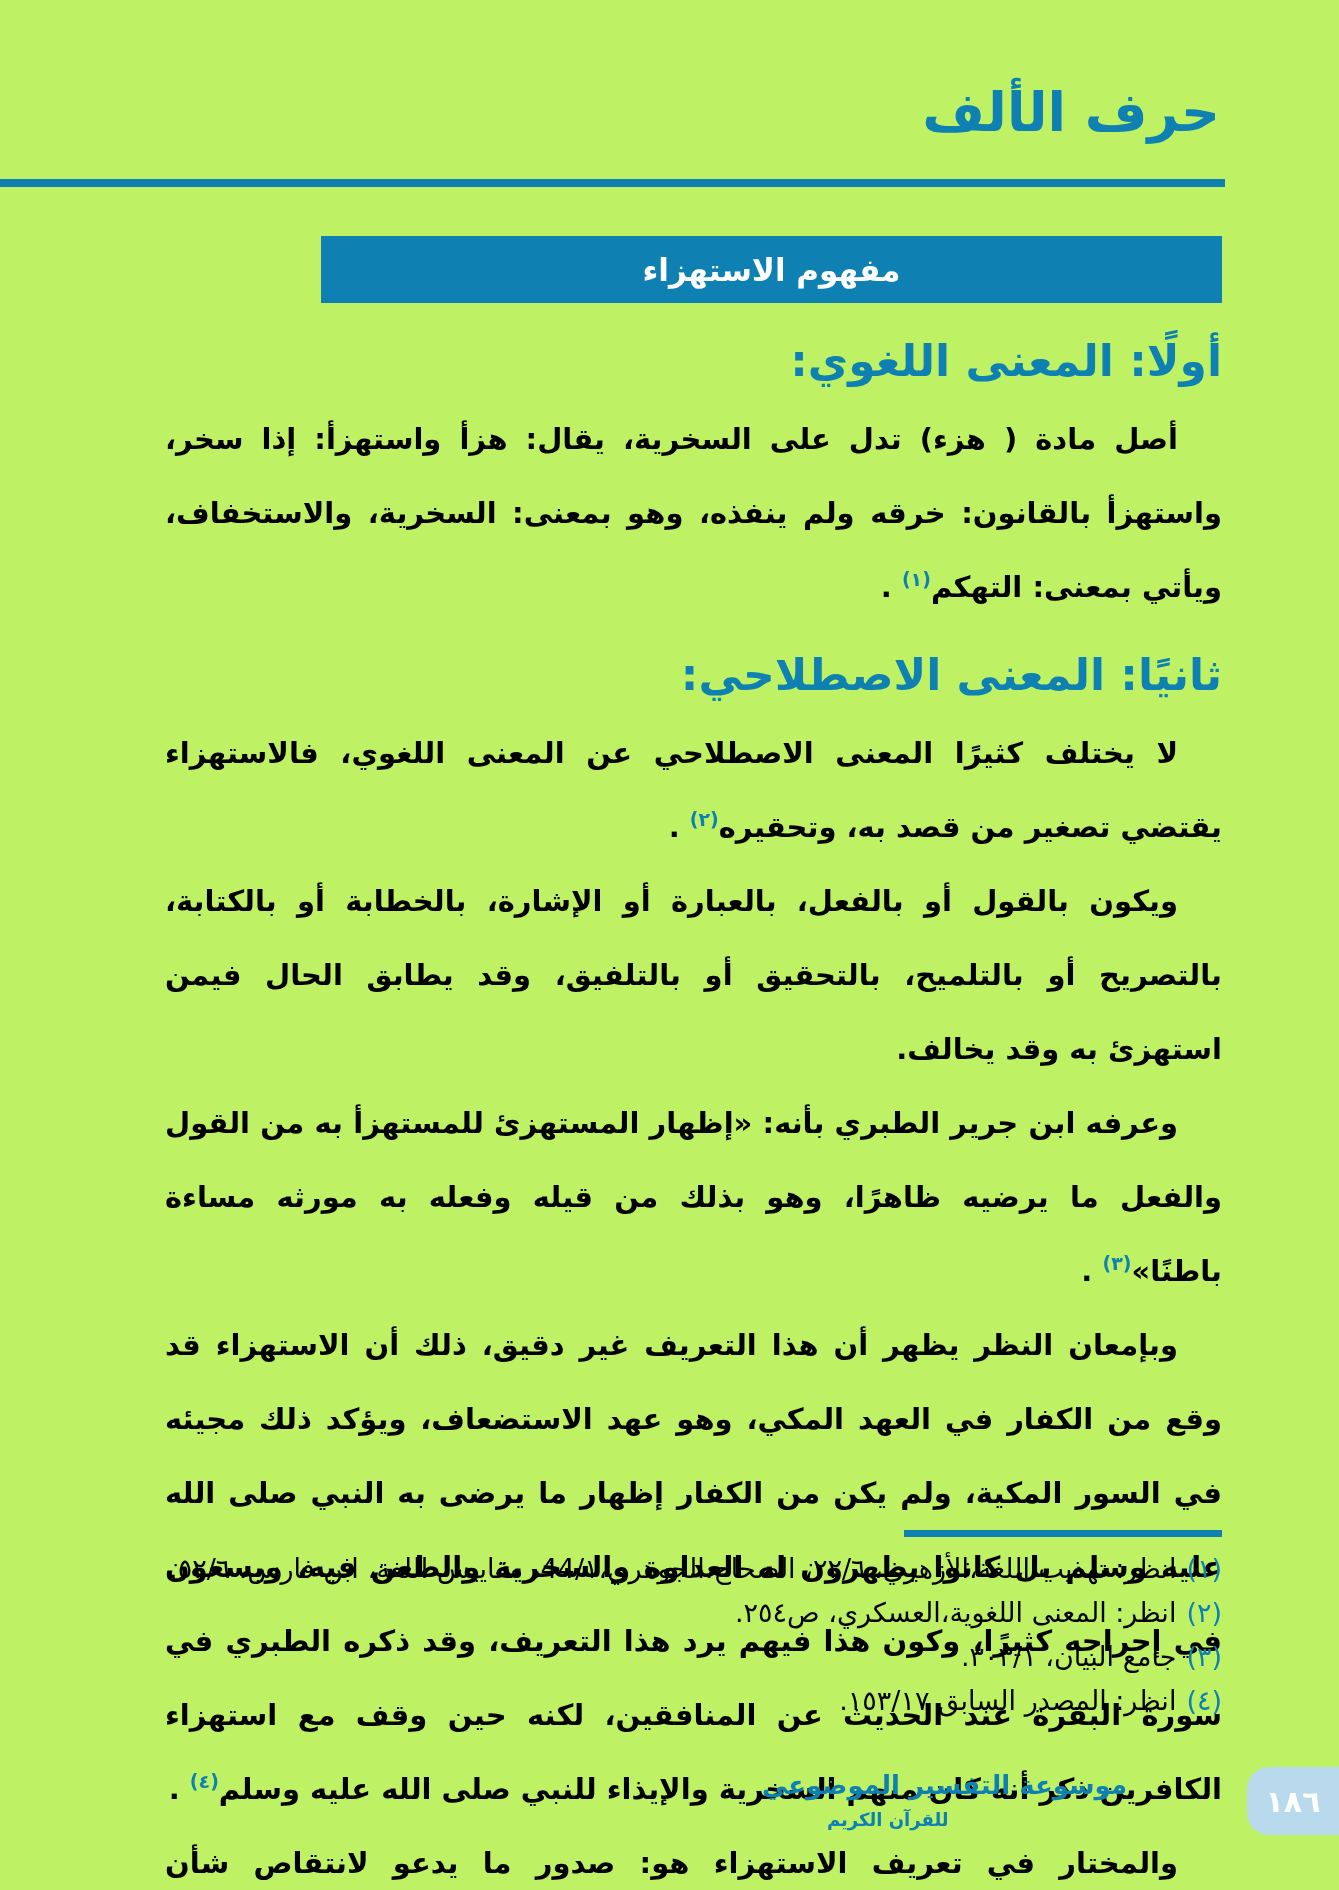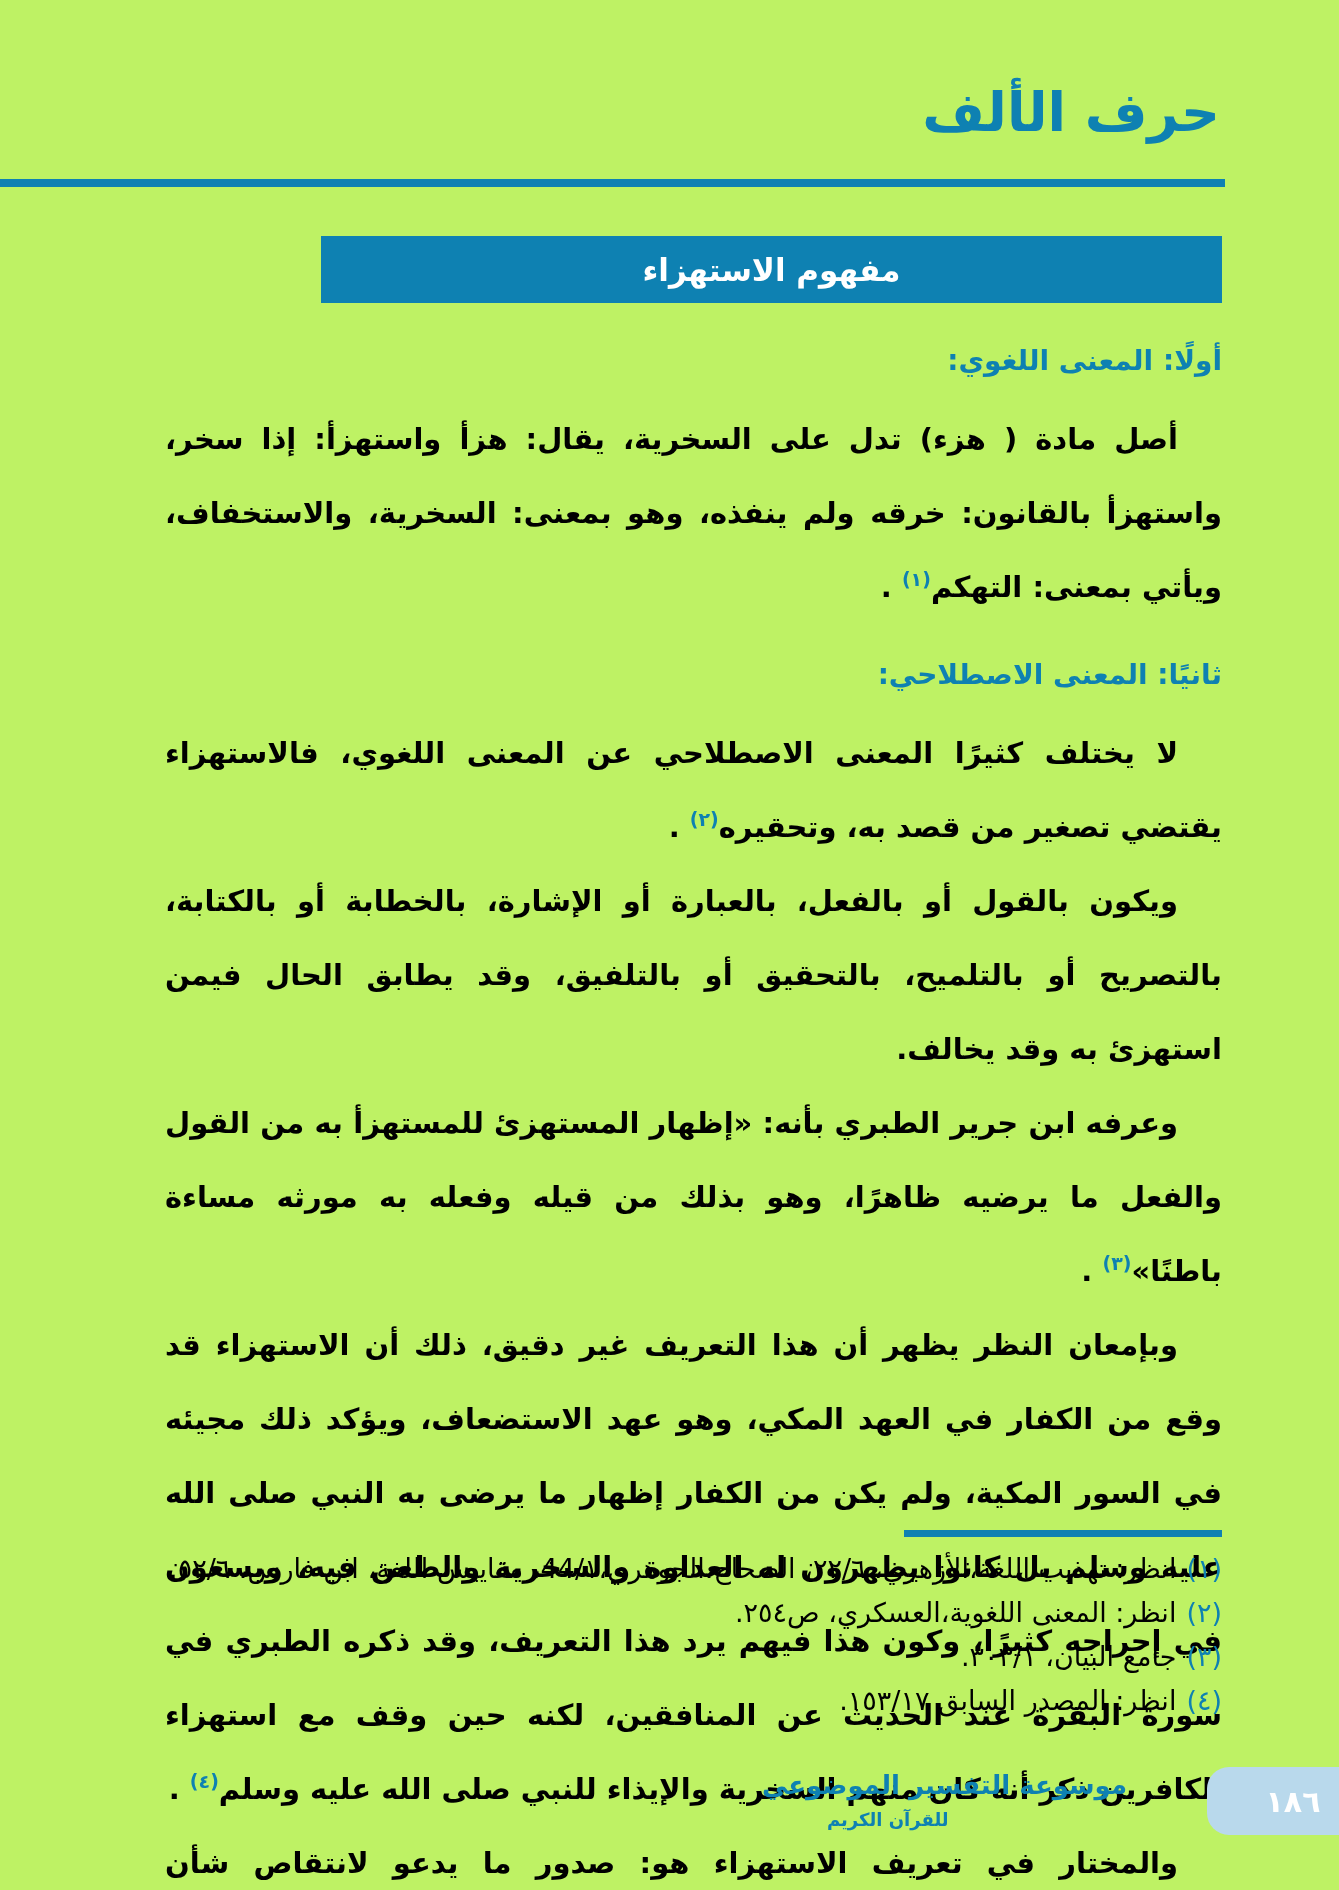--- a/index.html
+++ b/index.html
@@ -34,21 +34,21 @@
     display:flex; align-items:center; justify-content:center;
     font-size:31px; font-weight:bold;
   }
   
   .body-content {
     position:absolute; top:330px; right:117px;
     width:1057px;
   }
   .section-heading {
     color:var(--primary-blue,#0e81b2);
-    font-size:28px; font-weight:bold;
+    font-size:44px; font-weight:bold;
     line-height:62px;
     margin:0 0 10px 0;
   }
   .section-heading.second { margin-top:20px; }
   .body-para {
     font-size:29px; font-weight:bold;
     line-height:74px;
     text-align:justify;
     text-indent:44px;
     margin:0;
@@ -95,21 +95,21 @@
     font-size:18px; font-weight:bold;
     line-height:24px; margin-top:6px;
   }
   .page-number-badge {
     position:absolute; top:1767px; right:0;
     width:92px; height:68px;
     background:var(--badge-blue,#b9d9ec);
     color:#ffffff;
     border-radius:22px 0 0 22px;
     display:flex; align-items:center; justify-content:center;
-    font-size:30px; font-weight:bold;padding-left:40px;
+    font-size:30px; font-weight:bold;
   }
 </style>
 </head>
 <body>
 
 <div class="page">
 
   <div class="chapter-title">حرف الألف</div>
   <div class="header-rule"></div>
 

